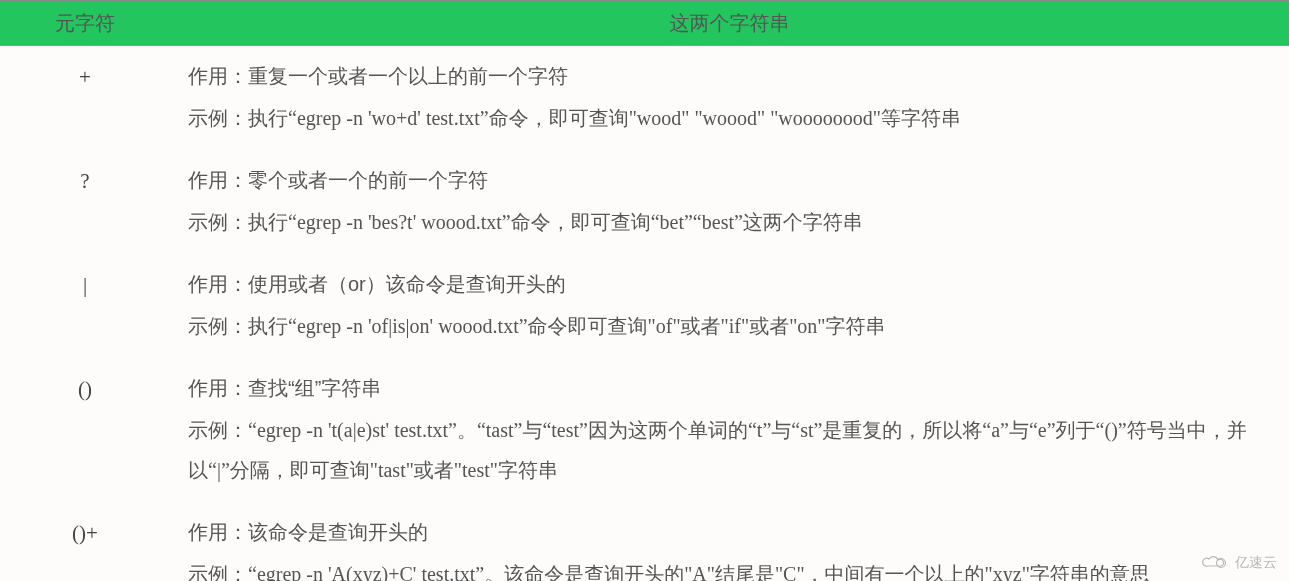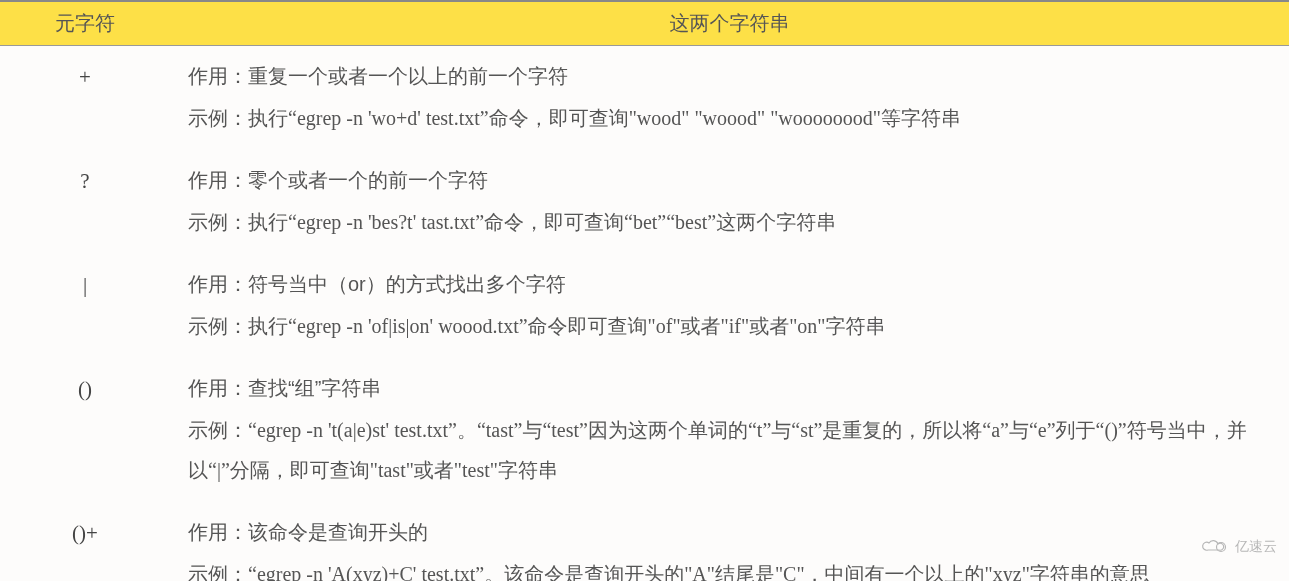--- a/index.html
+++ b/index.html
@@ -12,21 +12,21 @@
     width: 1289px;
   }
   table {
     width: 100%;
     border-collapse: collapse;
     table-layout: fixed;
   }
   thead tr {
     border-top: 2px solid #888;
     border-bottom: 1.5px solid #999;
-    background: #fde047;
+    background: #22c55e;
   }
   th {
     font-weight: normal;
     padding: 8px 10px;
     color: #555;
     text-align: center;
     font-size: 20px;
   }
   th.col-meta {
     width: 150px;
@@ -46,21 +46,21 @@
   td.desc p {
     margin: 0 0 2px 4px;
     word-break: break-word;
   }
   tbody tr.last {
     border-bottom: 2px solid #888;
   }
   .watermark {
     position: fixed;
     right: 12px;
-    bottom: 24px;
+    bottom: 8px;
     font-size: 14px;
     color: #b7b7b7;
     display: flex;
     align-items: center;
     gap: 6px;
   }
   .watermark .cloud {
     font-size: 18px;
     position: relative;
     top: 1px;
@@ -82,27 +82,27 @@
       <td class="meta">+</td>
       <td class="desc">
         <p>作用：重复一个或者一个以上的前一个字符</p>
         <p class="ft">示例：执行“egrep -n 'wo+d' test.txt”命令，即可查询"wood" "woood" "woooooood"等字符串</p>
       </td>
     </tr>
     <tr>
       <td class="meta">?</td>
       <td class="desc">
         <p>作用：零个或者一个的前一个字符</p>
-        <p class="ft">示例：执行“egrep -n 'bes?t' tast.txt”命令，即可查询“bet”“best”这两个字符串</p>
+        <p class="ft">示例：执行“egrep -n 'bes?t' woood.txt”命令，即可查询“bet”“best”这两个字符串</p>
       </td>
     </tr>
     <tr>
       <td class="meta">|</td>
       <td class="desc">
-        <p>作用：符号当中（or）的方式找出多个字符</p>
+        <p>作用：使用或者（or）该命令是查询开头的</p>
         <p class="ft">示例：执行“egrep -n 'of|is|on' woood.txt”命令即可查询"of"或者"if"或者"on"字符串</p>
       </td>
     </tr>
     <tr>
       <td class="meta">()</td>
       <td class="desc">
         <p>作用：查找“组”字符串</p>
         <p class="ft">示例：“egrep -n 't(a|e)st' test.txt”。“tast”与“test”因为这两个单词的“t”与“st”是重复的，所以将“a”与“e”列于“()”符号当中，并以“|”分隔，即可查询"tast"或者"test"字符串</p>
       </td>
     </tr>

